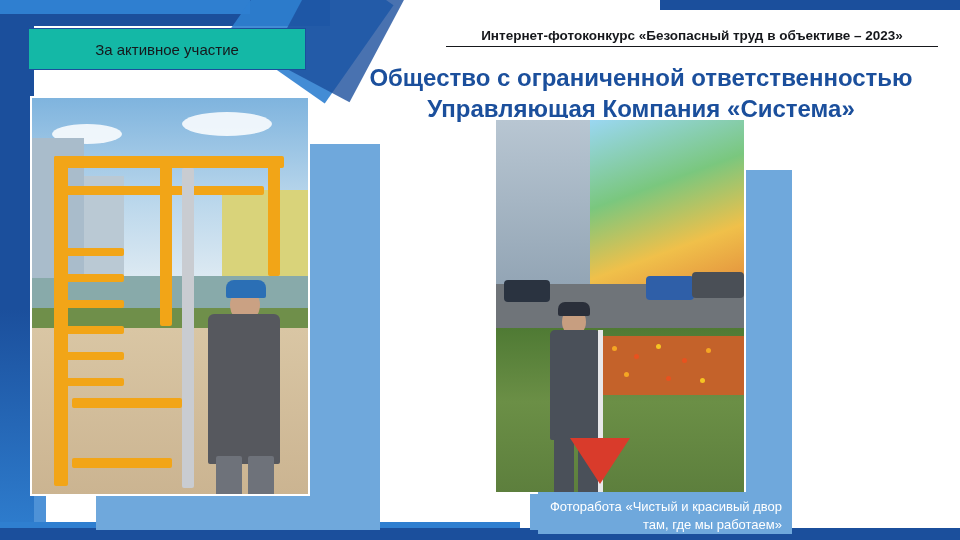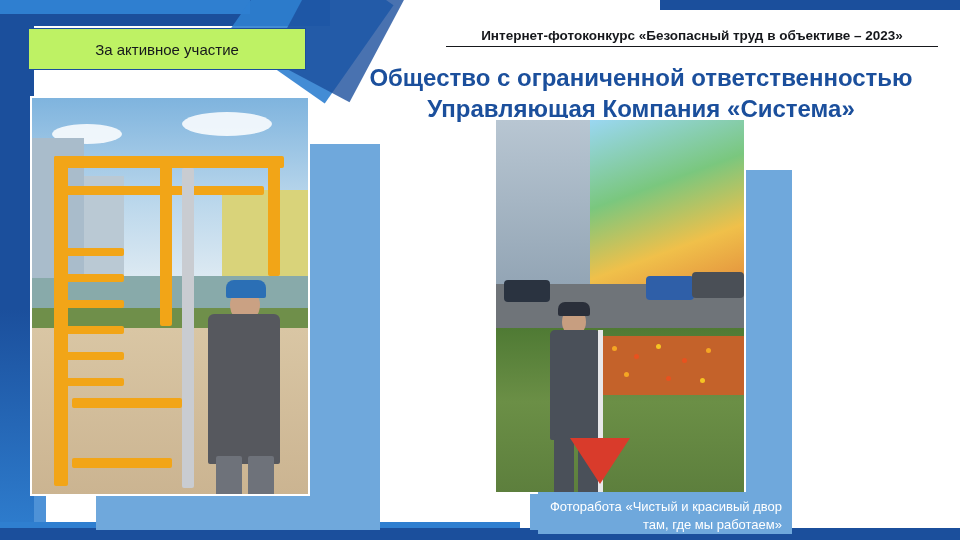--- a/index.html
+++ b/index.html
@@ -89,21 +89,21 @@
     user-select: none;
   }
 
   
   .badge {
     position: absolute;
     left: 28px;
     top: 28px;
     width: 278px;
     height: 42px;
-    background: #bef264;
+    background: #14b8a6;
     border: 1px solid #1b4f9c;
     display: flex;
     align-items: center;
     justify-content: center;
     box-sizing: border-box;
   }
   .badge span {
     font-size: 15px;
     color: #16181c;
   }

